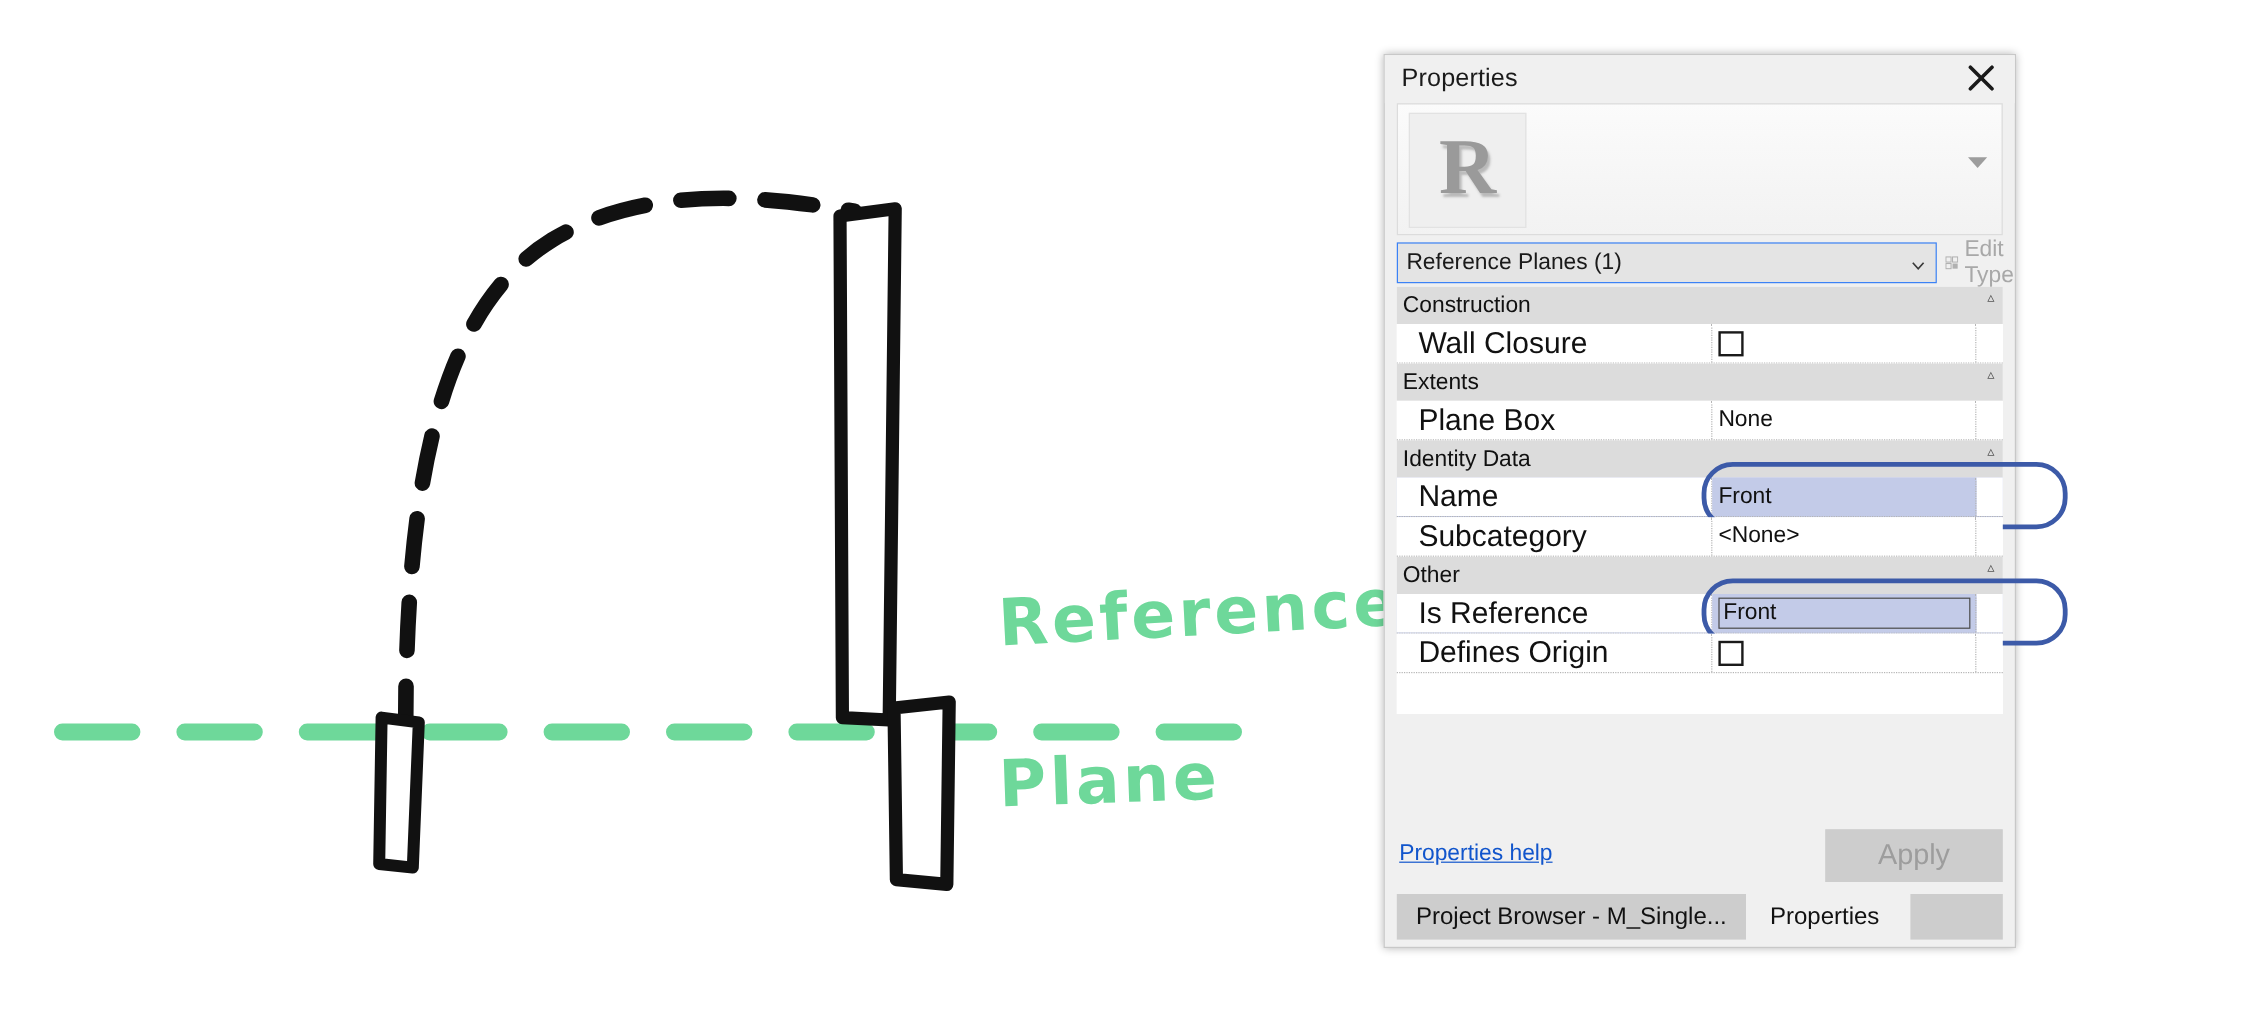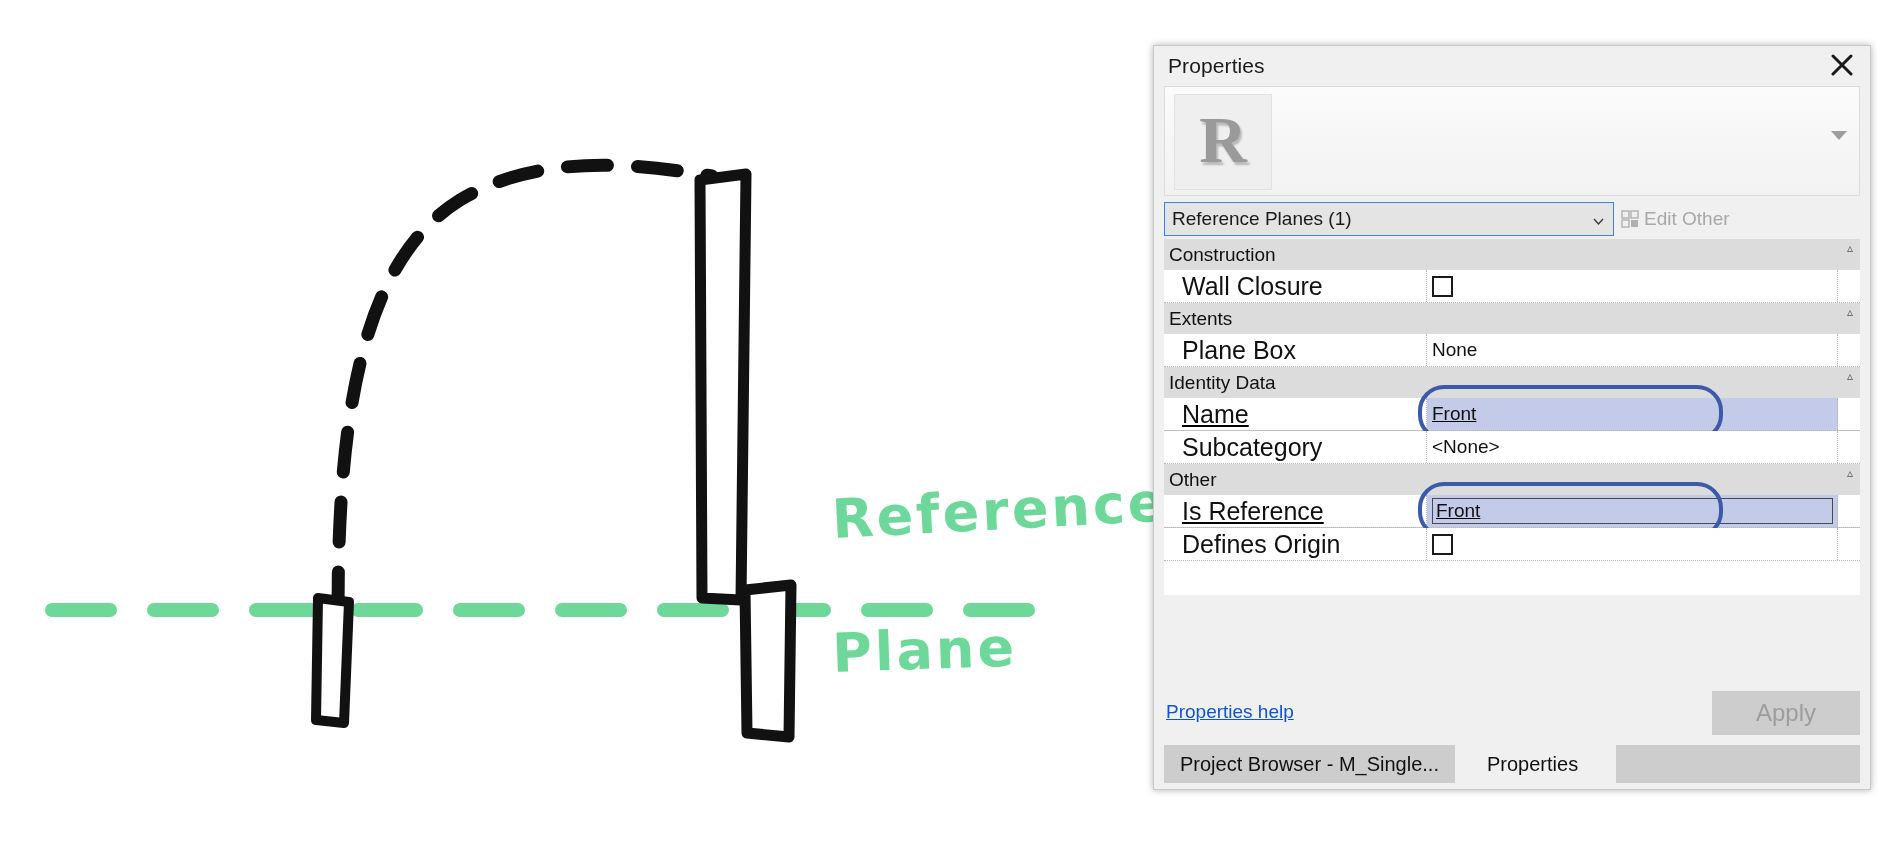--- a/index.html
+++ b/index.html
@@ -21,21 +21,21 @@
     left: 0; top: 0;
     width: 1878px;
     height: 857px;
   }
 
   
   #properties-panel {
     position: absolute;
     left: 1153px;
     top: 45px;
-    width: 718px;
+    width: 527px;
     height: 745px;
     background: #f0f0f0;
     border: 1px solid #c8c8c8;
     box-shadow: 0 0 7px rgba(0,0,0,0.30);
     box-sizing: border-box;
     font-family: "Liberation Sans", sans-serif;
   }
 
   .panel-titlebar {
     height: 40px;
@@ -223,21 +223,21 @@
     background: transparent;
     height: 26px;
     line-height: 24px;
     width: 100%;
     margin-right: 4px;
     padding-left: 3px;
     box-sizing: border-box;
     font-size: 19px;
     cursor: pointer;
   }
-  .row-selected { background: #c3cbe8; text-decoration: underline; }
+  .row-selected { background: #c3cbe8; }
   .row-selected .prop-value { background: #c3cbe8; }
 
   
   .highlight-oval {
     position: absolute;
     border: 4px solid #3c5aa8;
     border-radius: 26px;
     pointer-events: none;
     box-sizing: border-box;
   }
@@ -277,21 +277,21 @@
   .panel-tabs {
     position: absolute;
     left: 0;
     right: 0;
     bottom: 0;
     height: 44px;
     display: flex;
     align-items: stretch;
     padding: 0 10px 6px 10px;
     box-sizing: border-box;
-    gap: 16px;
+    gap: 4px;
   }
   .tab {
     display: flex;
     align-items: center;
     justify-content: center;
     font-size: 20px;
     color: #111;
     padding: 0 16px;
     cursor: pointer;
   }
@@ -358,21 +358,21 @@
         <path d="M1 3 L5.5 8 L10 3" stroke="#3a3a3a" stroke-width="1.4" fill="none"></path>
       </svg>
     </div>
     <div class="edit-type">
       <svg class="edit-type-icon" width="18" height="18" viewBox="0 0 18 18" aria-hidden="true">
         <rect x="1" y="1" width="7" height="7" fill="none" stroke="#b0b0b0" stroke-width="1.4"></rect>
         <rect x="10" y="1" width="7" height="7" fill="none" stroke="#b0b0b0" stroke-width="1.4"></rect>
         <rect x="1" y="10" width="7" height="7" fill="none" stroke="#b0b0b0" stroke-width="1.4"></rect>
         <rect x="10" y="10" width="7" height="7" fill="#b0b0b0"></rect>
       </svg>
-      <span>Edit Other</span>
+      <span>Edit Type</span>
     </div>
   </div>
 
   <div class="prop-grid">
 
     <div class="group-header">
       <span class="ghlabel">Construction</span>
       <span class="group-collapse">▵</span>
     </div>
     <div class="prop-row">

